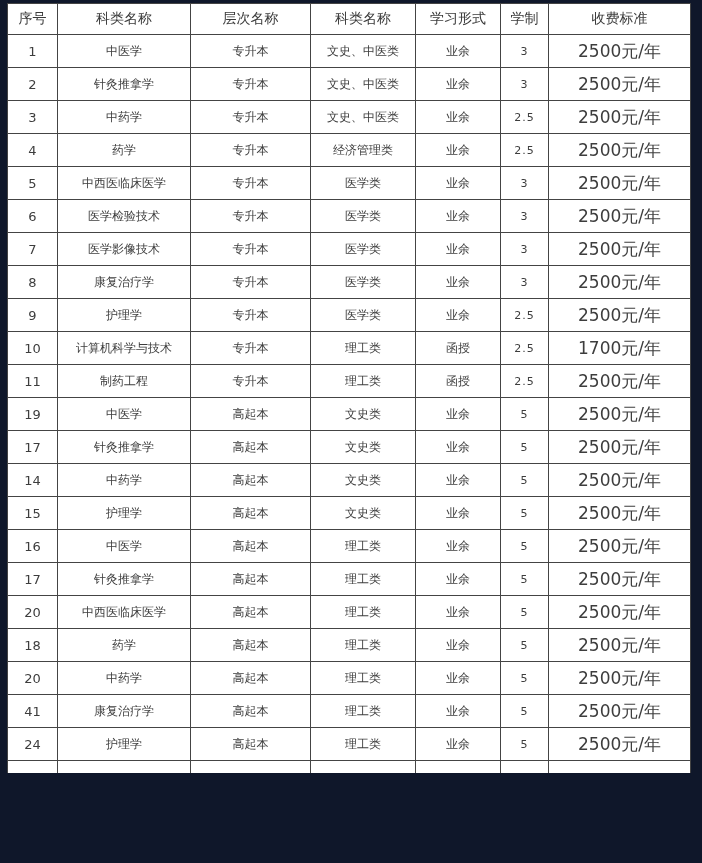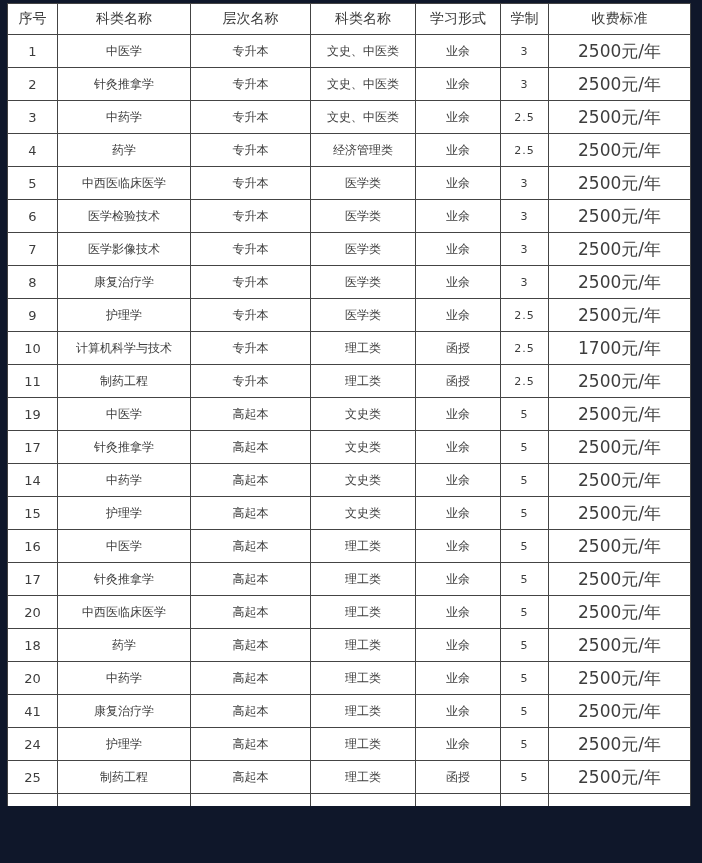--- a/index.html
+++ b/index.html
@@ -271,29 +271,20 @@
         </tr>
         <tr>
           <td class="col-seq">24</td>
           <td class="col-major">护理学</td>
           <td class="col-level">高起本</td>
           <td class="col-category">理工类</td>
           <td class="col-form">业余</td>
           <td class="col-duration">5</td>
           <td class="col-fee">2500元/年</td>
         </tr>
-        <tr>
-          <td class="col-seq">25</td>
-          <td class="col-major">制药工程</td>
-          <td class="col-level">高起本</td>
-          <td class="col-category">理工类</td>
-          <td class="col-form">函授</td>
-          <td class="col-duration">5</td>
-          <td class="col-fee">2500元/年</td>
-        </tr>
         <tr class="partial-row">
           <td></td>
           <td></td>
           <td></td>
           <td></td>
           <td></td>
           <td></td>
           <td></td>
         </tr>
       </tbody>

